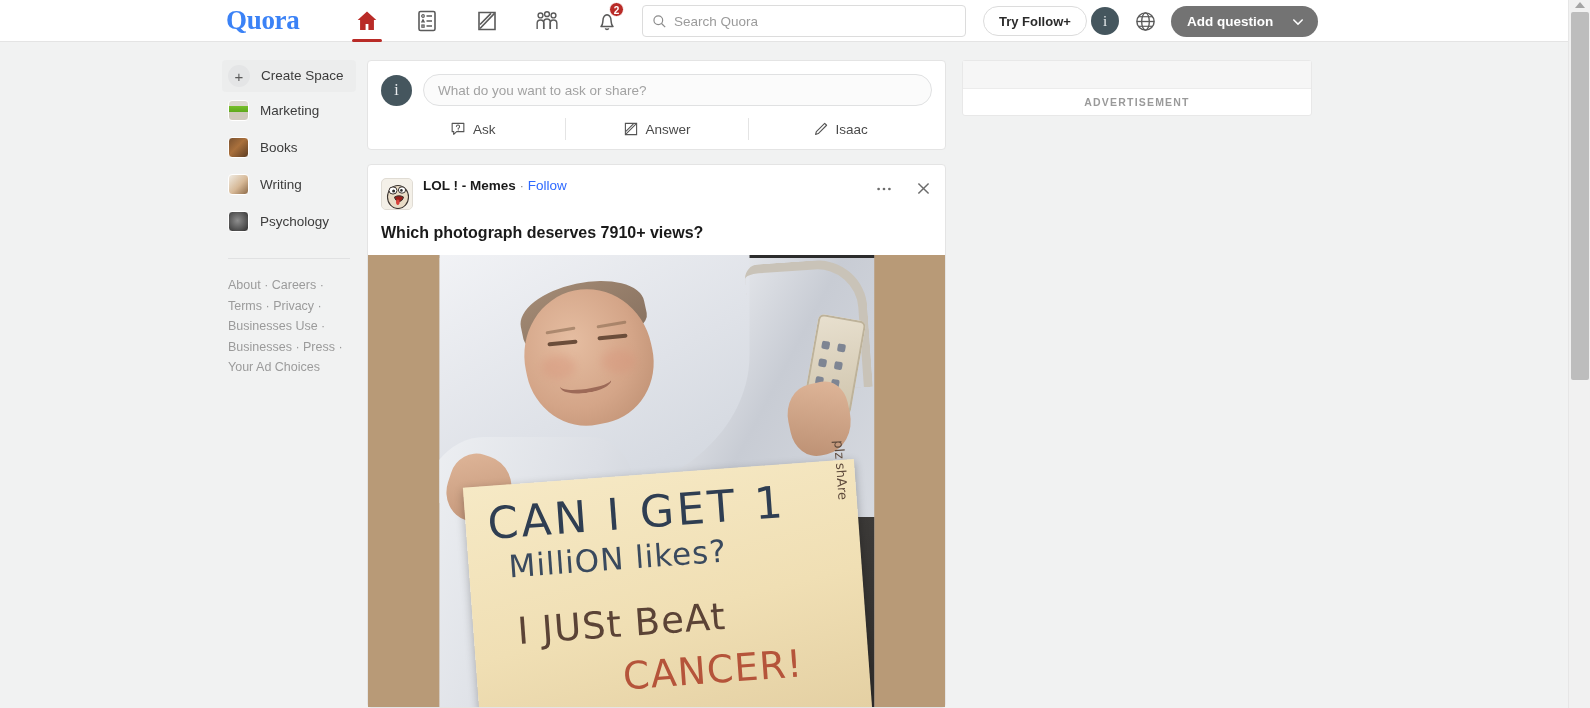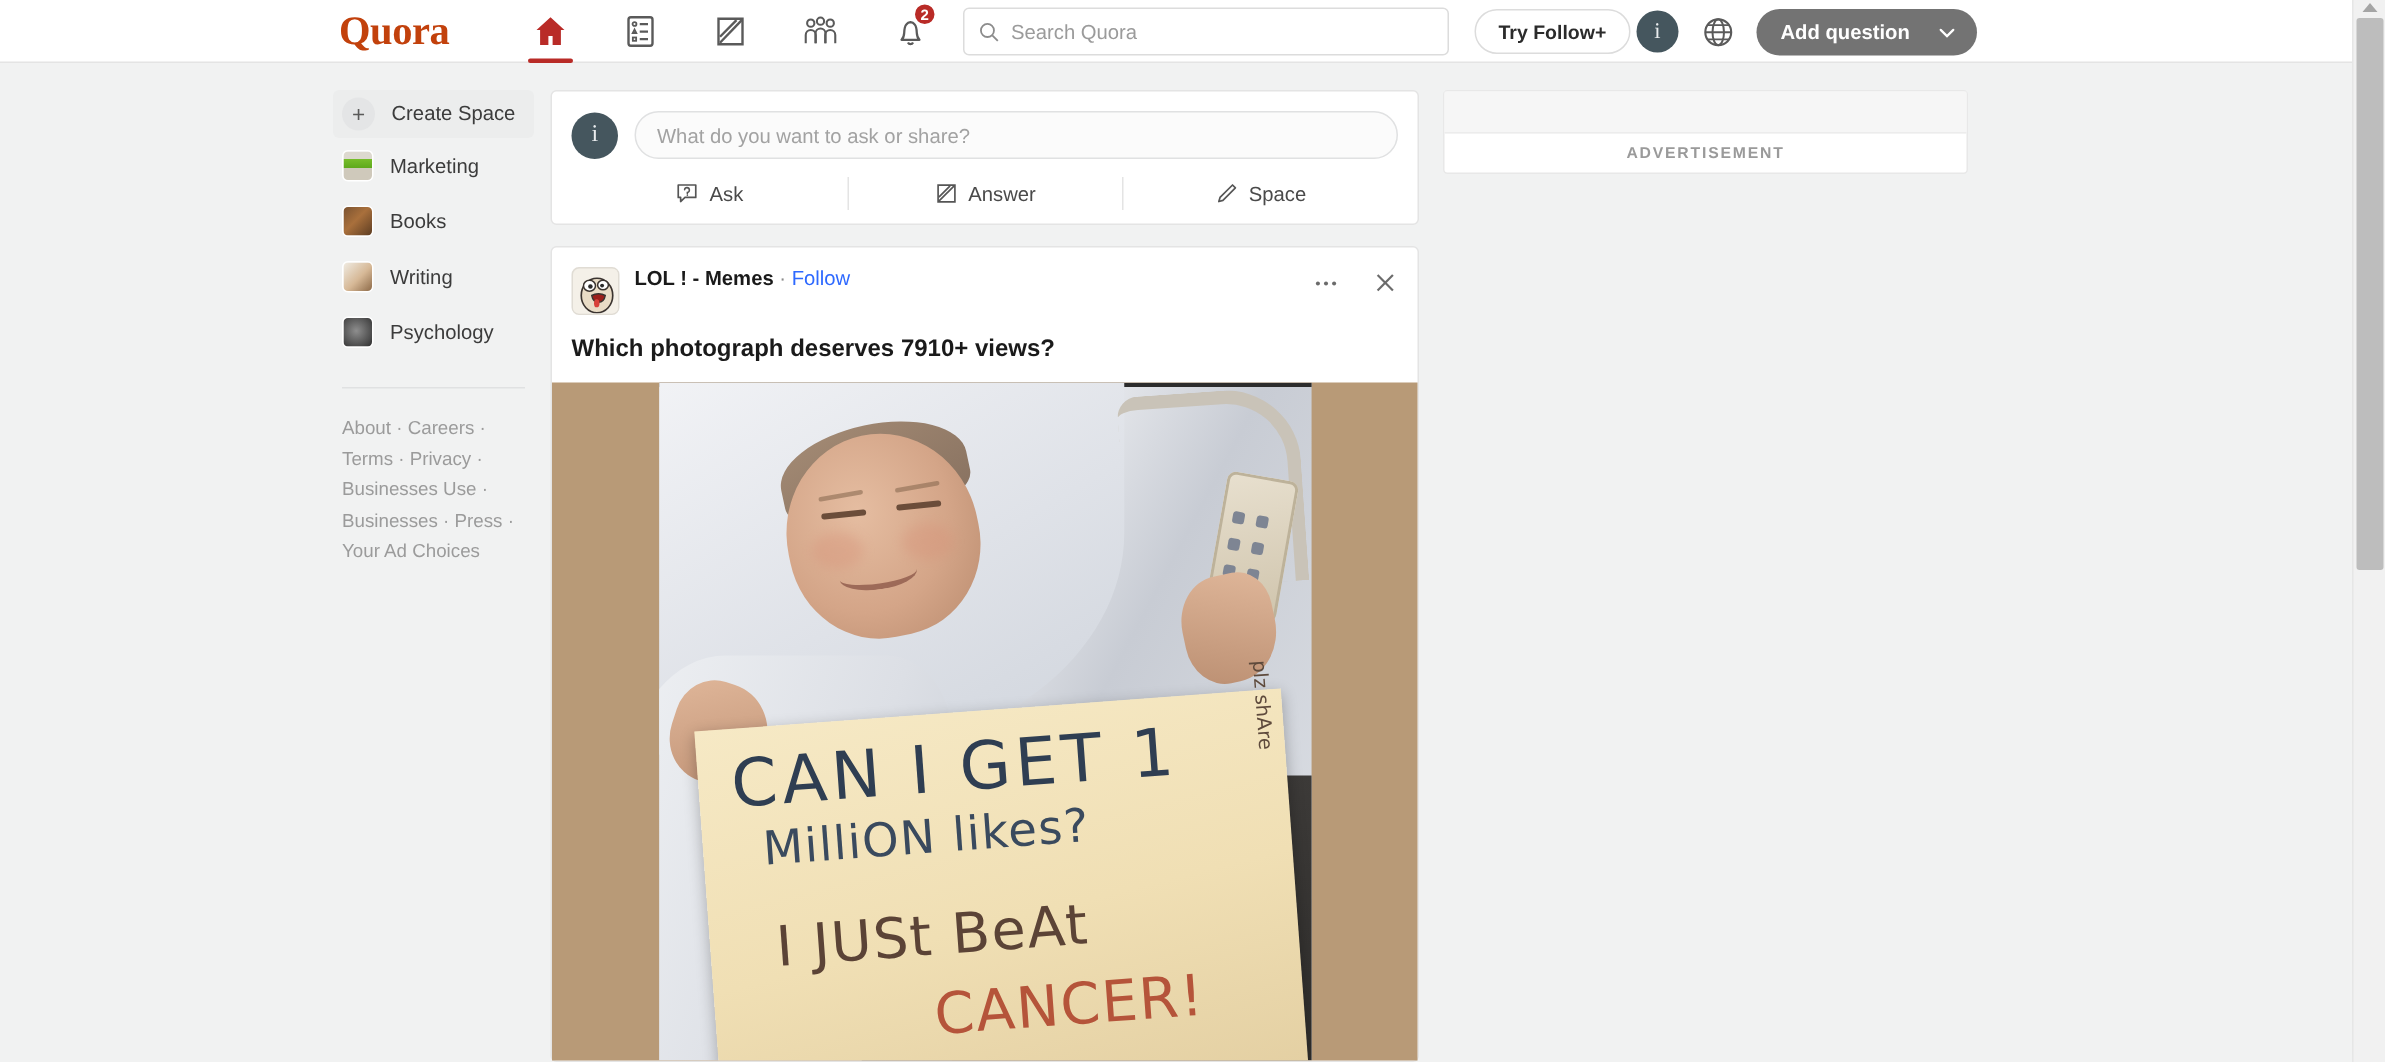--- a/index.html
+++ b/index.html
@@ -15,21 +15,21 @@
   .navbar {
     position: absolute; top: 0; left: 0;
     width: 1568px; height: 42px;
     background: #ffffff;
     border-bottom: 1px solid #e4e4e4;
     display: flex; align-items: center;
   }
   .brand {
     position: absolute; left: 226px; top: 5px;
     font-family: "Liberation Serif", serif;
-    font-weight: 700; font-size: 27px; color: #c2410c;
+    font-weight: 700; font-size: 27px; color: #3b82f6;
     letter-spacing: -.3px;
   }
   .nav-icons {
     position: absolute; left: 346px; top: 0;
     display: flex; align-items: center; height: 42px; gap: 18px;
   }
   .nav-ico {
     width: 42px; height: 42px;
     display: flex; align-items: center; justify-content: center;
     position: relative; cursor: pointer;
@@ -473,21 +473,21 @@
             <line x1="3.6" y1="16.4" x2="16.4" y2="3.6" stroke="#555" stroke-width="1.4"></line>
             <line x1="3.6" y1="13" x2="13" y2="3.6" stroke="#555" stroke-width="1.4"></line>
           </svg>
           <span>Answer</span>
         </div>
 
         <div class="cact">
           <svg width="16" height="16" viewBox="0 0 20 20">
             <path d="M14.6 2.9 17 5.3 6.6 15.7l-3.4 1 1-3.4z" fill="none" stroke="#555" stroke-width="1.4" stroke-linejoin="round"></path>
           </svg>
-          <span>Space</span>
+          <span>Isaac</span>
         </div>
 
       </div>
     </div>
 
     <div class="card">
       <div class="post-head">
 
         <div class="post-avatar">
           <svg width="32" height="32" viewBox="0 0 32 32">

